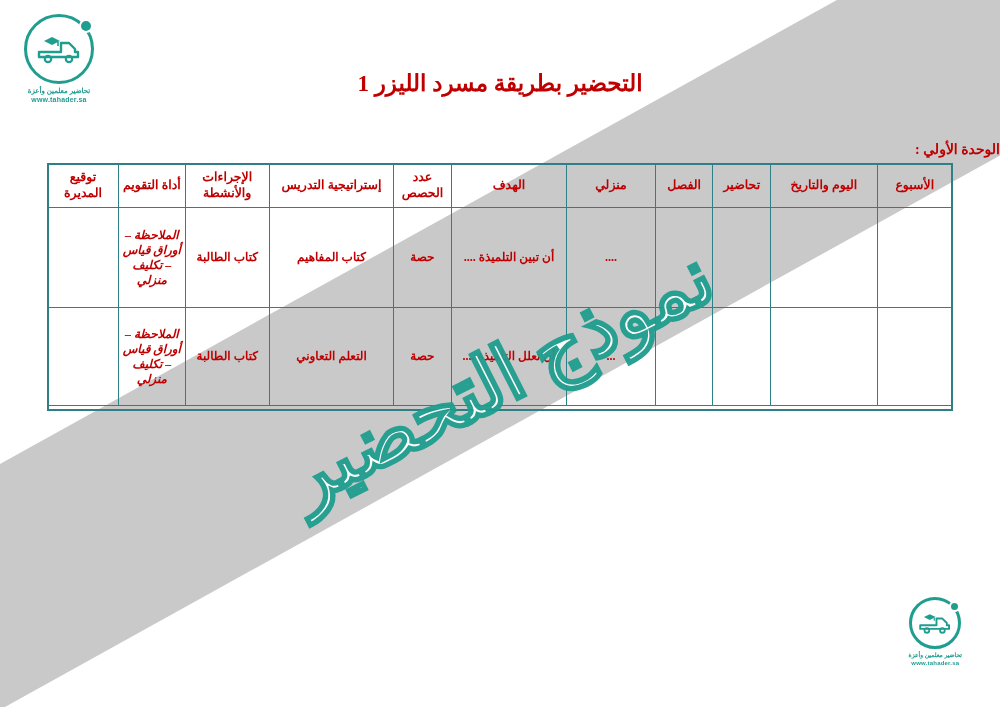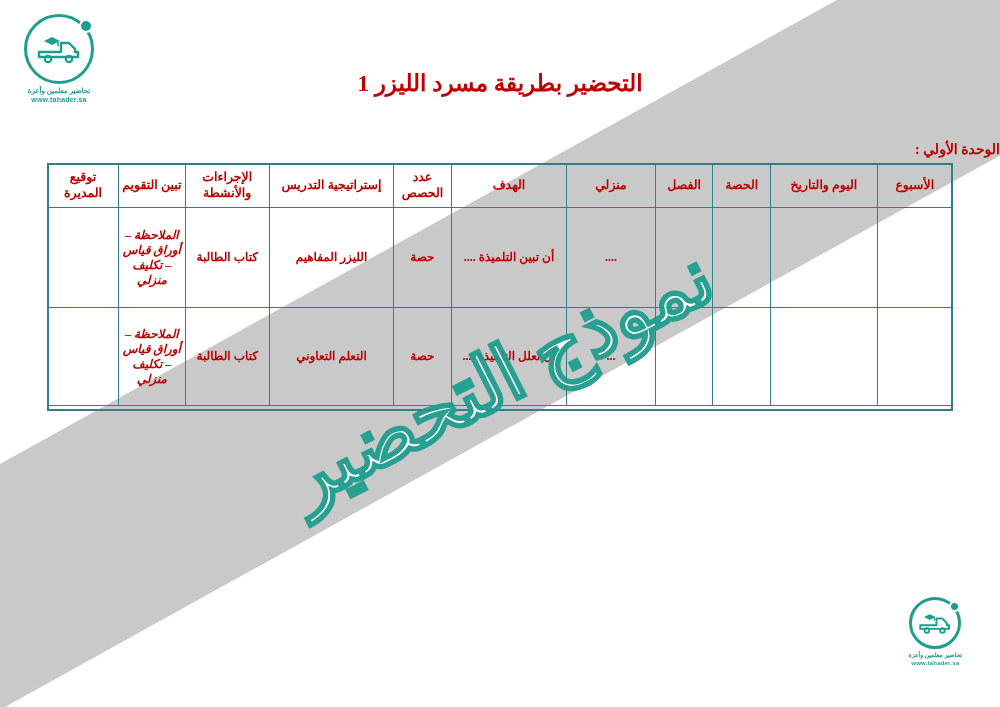--- a/index.html
+++ b/index.html
@@ -194,41 +194,41 @@
           <col style="width:6.5%">
           <col style="width:14%">
         <col style="width:9.5%">
           <col style="width:7.5%">
           <col style="width:8%">
       </colgroup>
       <thead>
         <tr>
           <th>الأسبوع</th>
           <th>اليوم والتاريخ</th>
-          <th>الحصة</th>
+          <th>تحاضير</th>
           <th>الفصل</th>
           <th>منزلي</th>
           <th>الهدف</th>
           <th>عدد الحصص</th>
           <th>إستراتيجية التدريس</th>
           <th>الإجراءات والأنشطة</th>
-          <th>تبين التقويم</th>
+          <th>أداة التقويم</th>
           <th>توقيع المديرة</th>
         </tr>
       </thead>
       <tbody>
         <tr class="r1">
           <td></td>
           <td></td>
           <td></td>
           <td></td>
           <td>....</td>
           <td>أن تبين التلميذة ....</td>
           <td>حصة</td>
-          <td>الليزر المفاهيم</td>
+          <td>كتاب المفاهيم</td>
           <td>كتاب الطالبة</td>
           <td class="cell-narrow">الملاحظة – أوراق قياس – تكليف منزلي</td>
           <td></td>
         </tr>
         <tr class="r2">
           <td></td>
           <td></td>
           <td></td>
           <td></td>
           <td>...</td>

